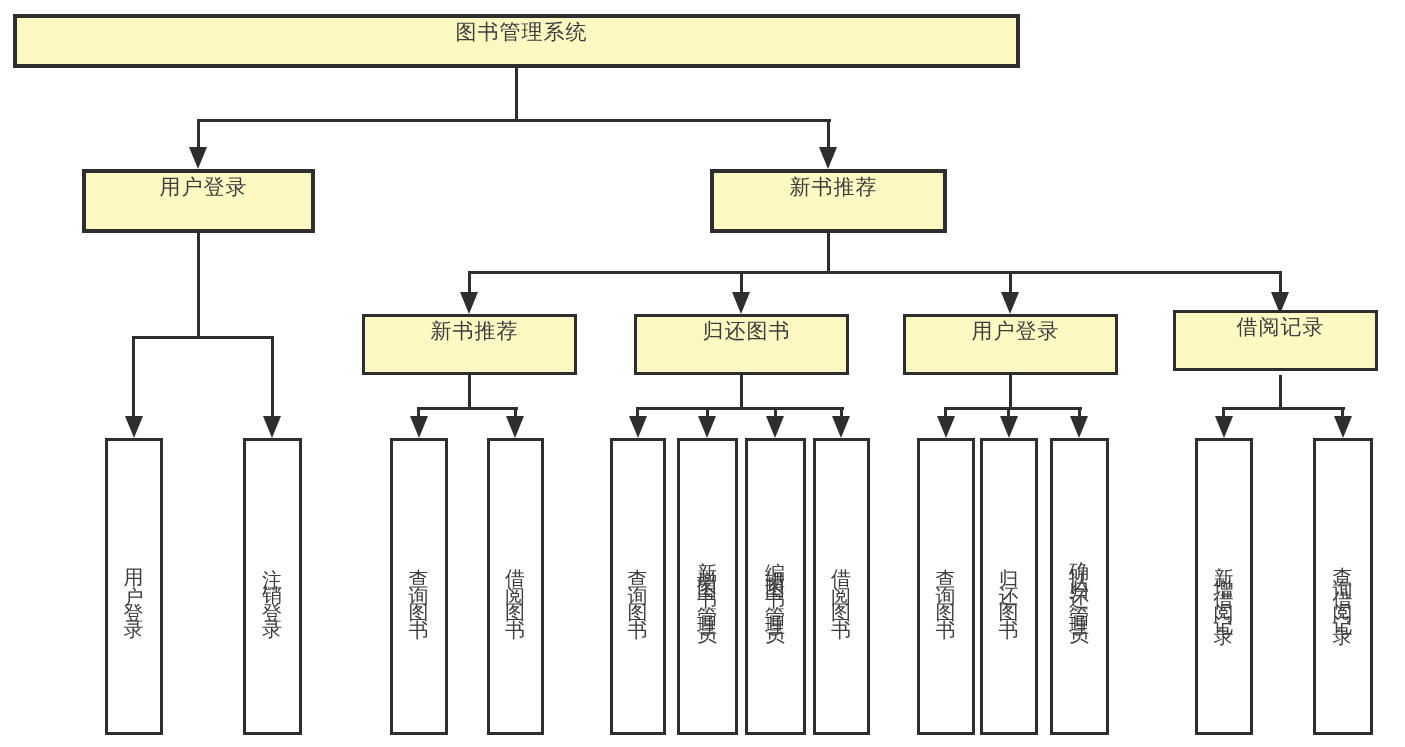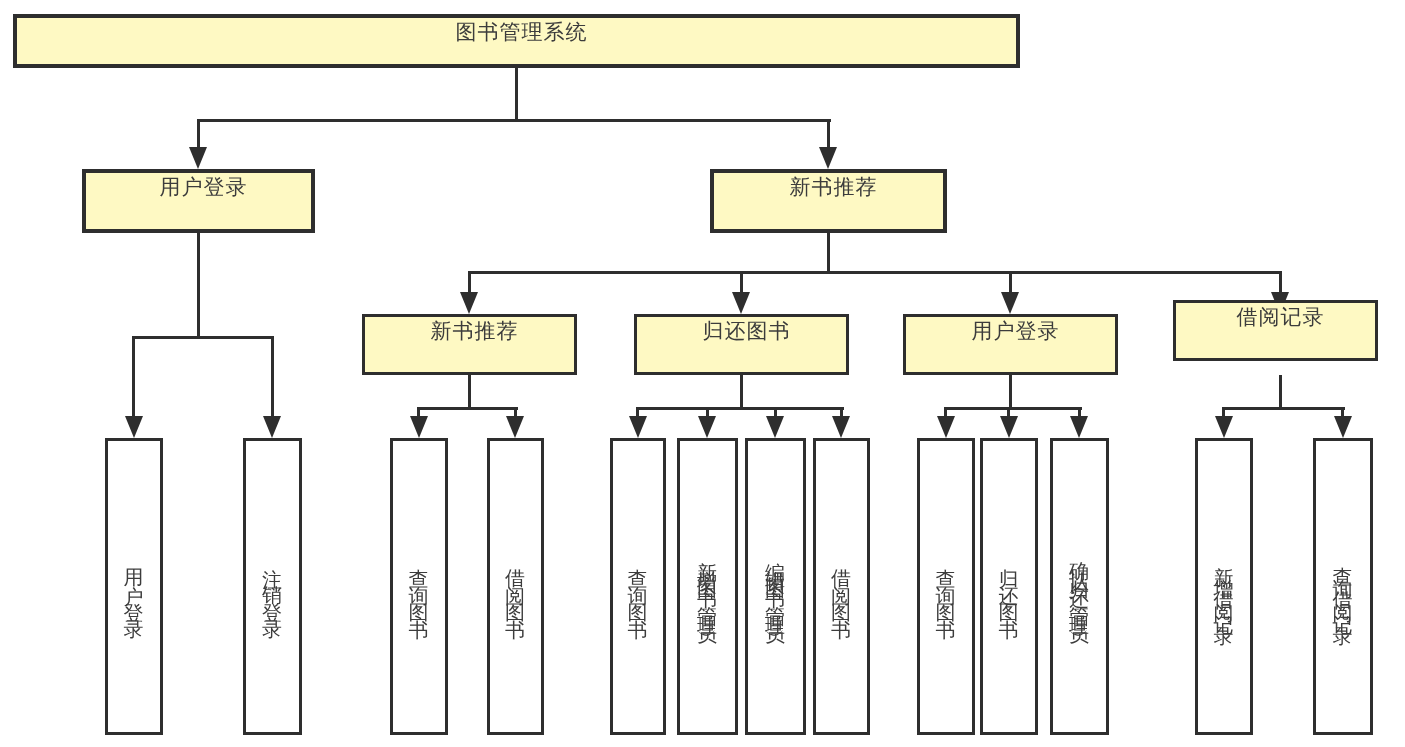--- a/index.html
+++ b/index.html
@@ -81,21 +81,21 @@
 
   <div class="box" style="left:362px;top:314px;width:215px;height:61px;border-width:3px">
     <span class="lbl">新书推荐</span>
   </div>
   <div class="box" style="left:634px;top:314px;width:215px;height:61px;border-width:3px">
     <span class="lbl">归还图书</span>
   </div>
   <div class="box" style="left:903px;top:314px;width:215px;height:61px;border-width:3px">
     <span class="lbl">用户登录</span>
   </div>
-  <div class="box" style="left:1173px;top:300px;width:205px;height:61px;border-width:3px">
+  <div class="box" style="left:1173px;top:310px;width:205px;height:61px;border-width:3px">
     <span class="lbl">借阅记录</span>
   </div>
 
   <div class="vline" style="left:468px;top:375px;height:34px"></div>
   <div class="vline" style="left:740px;top:375px;height:34px"></div>
   <div class="vline" style="left:1009px;top:375px;height:34px"></div>
   <div class="vline" style="left:1279px;top:375px;height:34px"></div>
 
   <div class="hline" style="left:417px;top:407px;width:101px"></div>
   <div class="hline" style="left:636px;top:407px;width:208px"></div>

